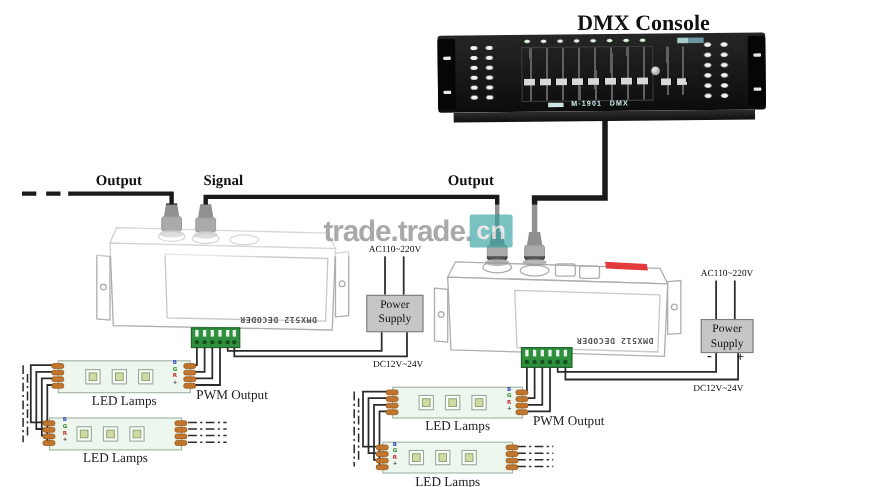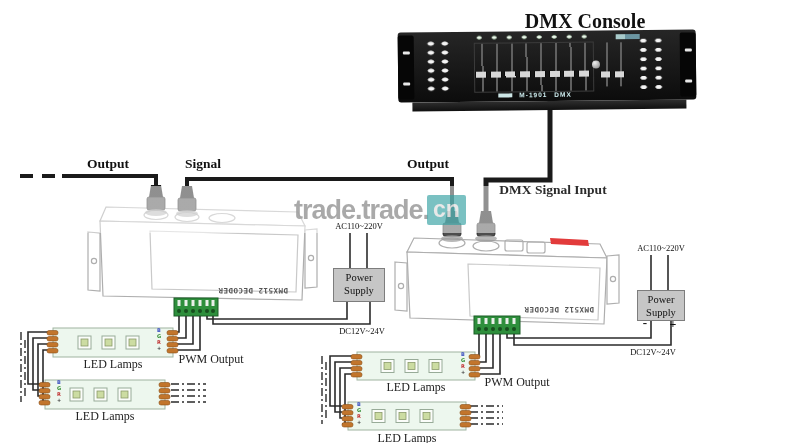--- a/index.html
+++ b/index.html
@@ -342,21 +342,20 @@
       <i class="chip"></i>
       <span>M-1901</span>
       <span>DMX</span>
     </div>
   </div>
 
   <div class="lbl title">DMX Console</div>
   <div class="lbl out-l">Output</div>
   <div class="lbl in-l">Signal</div>
   <div class="lbl out-r">Output</div>
-  <div class="lbl dmx-sig">DMX Signal Input</div>
   <div class="lbl pwm-l">PWM Output</div>
   <div class="lbl pwm-r">PWM Output</div>
   <div class="lbl led1">LED Lamps</div>
   <div class="lbl led2">LED Lamps</div>
   <div class="lbl led3">LED Lamps</div>
   <div class="lbl led4">LED Lamps</div>
   <div class="lbl ac-l">AC110~220V</div>
   <div class="lbl dc-l">DC12V~24V</div>
   <div class="lbl ac-r">AC110~220V</div>
   <div class="lbl dc-r">DC12V~24V</div>

